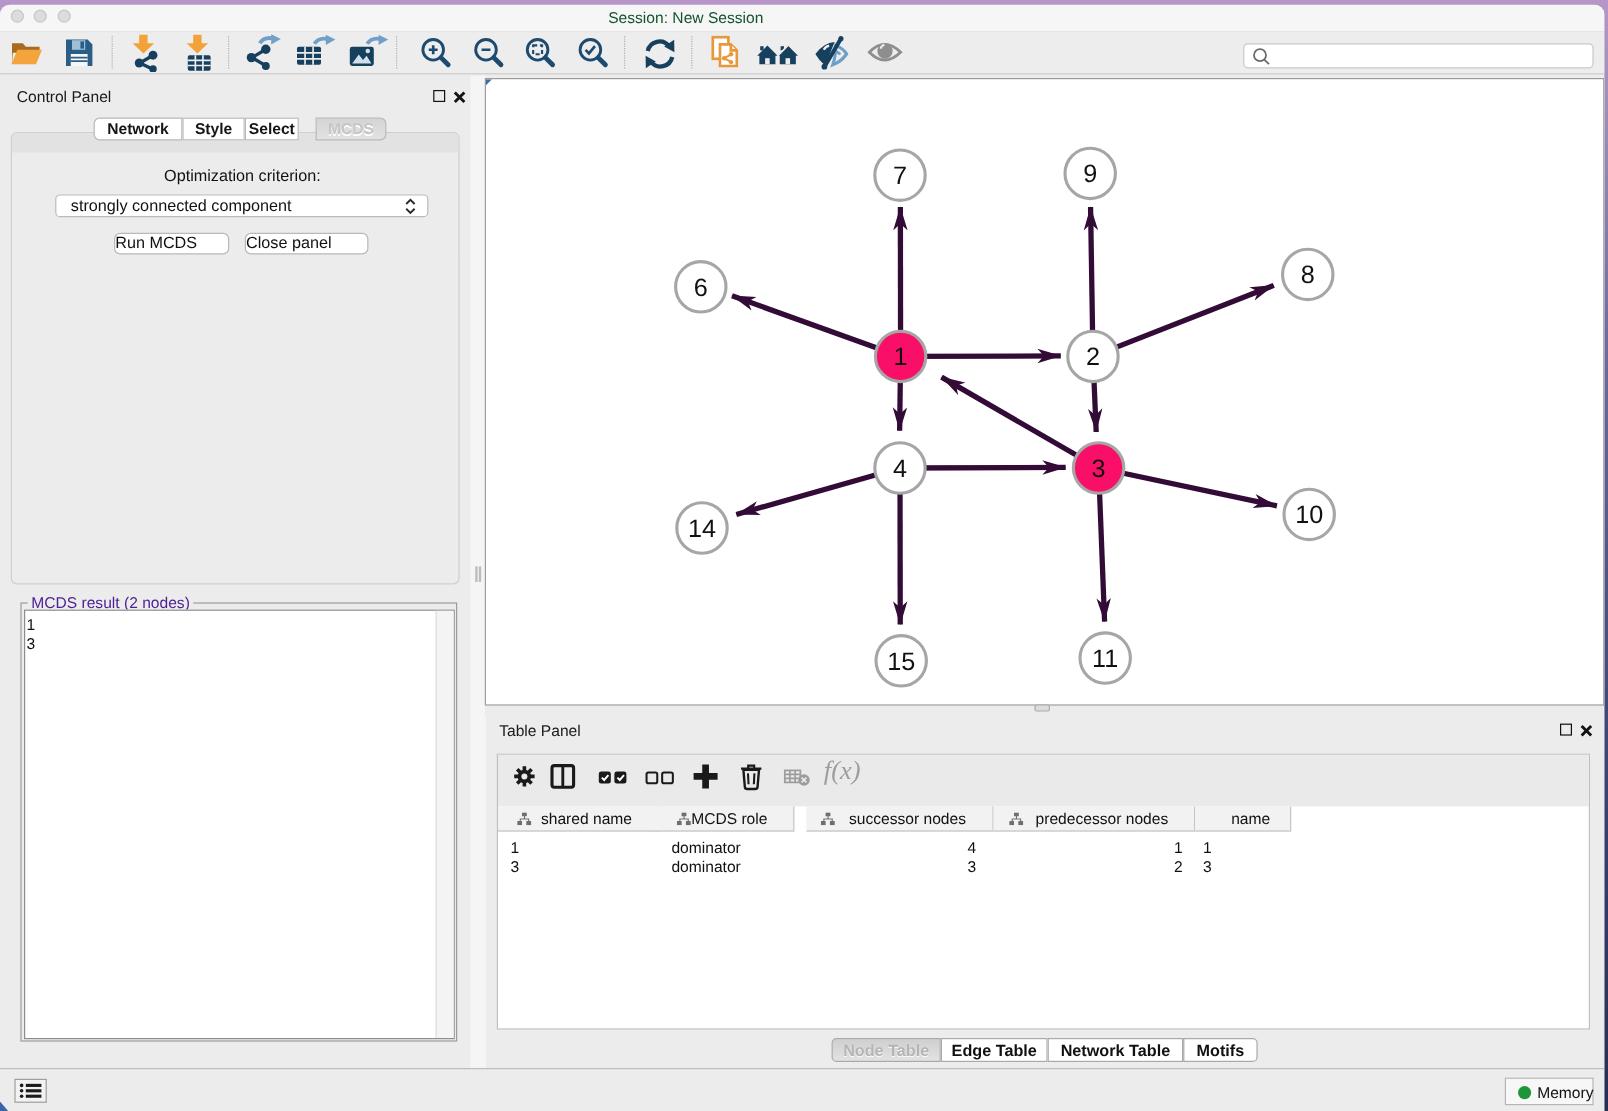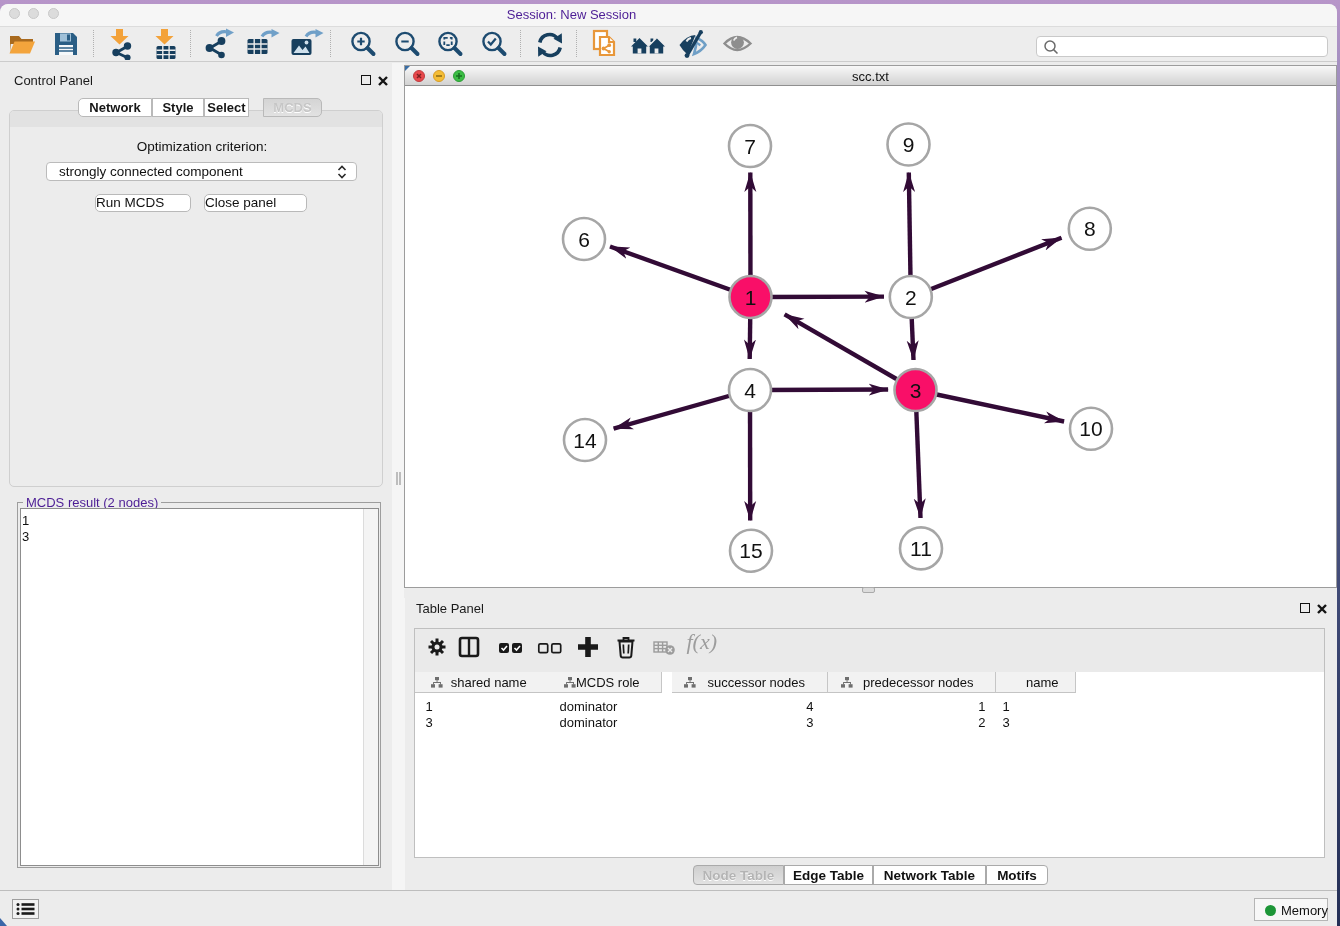--- a/index.html
+++ b/index.html
@@ -7,21 +7,21 @@
   body { font-family:"Liberation Sans", sans-serif; position:relative;
          background:linear-gradient(180deg,#b795c9 0%,#9d8dbd 10%,#6f6d9e 30%,#4a5380 55%,#35406b 75%,#252f56 100%); }
   #win { position:absolute; left:0; top:4px; width:1337px; height:922px;
          background:#ececec; border-radius:8px 8px 0 0; overflow:hidden; }
   
   #titlebar { position:absolute; left:0; top:0; width:1337px; height:23px;
               background:#f6f6f6; border-bottom:1px solid #dcdcdc; border-radius:8px 8px 0 0;}
   .tl { position:absolute; top:4px; width:11px; height:11px; border-radius:50%;
         background:#dcdcdc; border:1px solid #c8c8c8; }
   #apptitle { position:absolute; top:3px; left:0; width:1143px; text-align:center;
-              font-size:13px; color:#4c1d95; }
+              font-size:13px; color:#14532d; }
   
   #toolbar { position:absolute; left:0; top:23px; width:1337px; height:35px;
              background:#ededed; border-bottom:1px solid #cccccc; }
   .tsep { position:absolute; top:3px; height:27px; width:0;
           border-left:1px dotted #b0b0b0; }
   #searchbox { position:absolute; left:1036px; top:9px; width:292px; height:21px;
                background:#ffffff; border:1px solid #c9c9c9; border-radius:4px; }
   
   #leftpanel { position:absolute; left:0; top:59px; width:392px; height:827px; background:#ececec; }
   .paneltitle { font-size:13px; color:#1a1a1a; }
@@ -259,38 +259,20 @@
       <div id="resultwhite">
         <div style="position:absolute;left:1px;top:4px;">1</div>
         <div style="position:absolute;left:1px;top:20px;">3</div>
         <div id="resultscroll"></div>
       </div>
     </div>
   </div>
   <div id="gapstrip"></div>
 
   <div id="netframe">
-    <div id="nettitle">
-      <div class="mtl" style="left:8px;background:#e8484b;border:1px solid #bf3d41;">
-        <svg width="10" height="10" viewBox="0 0 10 10" style="position:absolute;left:0;top:0;">
-            <path d="M3 3 L7 7 M7 3 L3 7" stroke="#7c2022" stroke-width="1.5"></path>
-          </svg>
-      </div>
-      <div class="mtl" style="left:27.5px;background:#f4bd35;border:1px solid #d89d26;">
-        <svg width="10" height="10" viewBox="0 0 10 10" style="position:absolute;left:0;top:0;">
-            <path d="M2 5 H8" stroke="#8a6a14" stroke-width="1.6"></path>
-          </svg>
-      </div>
-      <div class="mtl" style="left:47.5px;background:#3bbd44;border:1px solid #2b9c36;">
-        <svg width="10" height="10" viewBox="0 0 10 10" style="position:absolute;left:0;top:0;">
-            <path d="M2 5 H8 M5 2 V8" stroke="#176e20" stroke-width="1.6"></path>
-          </svg>
-      </div>
-      <div id="netname">scc.txt</div>
-    </div>
     <svg width="5" height="5" style="position:absolute;left:0;top:0;">
         <path d="M0 0 L5 0 L0 5 Z" fill="#3a6ea5"></path>
       </svg>
     <svg id="graph" width="931" height="501" style="position:absolute;left:0;top:20px;">
       <defs>
           <marker id="arr" markerUnits="userSpaceOnUse" markerWidth="20" markerHeight="13" viewBox="0 0 20 13" refX="19.5" refY="6.5" orient="auto">
             <path d="M0,0.5 L20,6.5 L0,12.5 L5.5,6.5 Z" fill="#320b36"></path>
           </marker>
         </defs>
       <line x1="345.5" y1="211.0" x2="345.3" y2="86.5" stroke="#320b36" stroke-width="4.4" marker-end="url(#arr)"></line>

